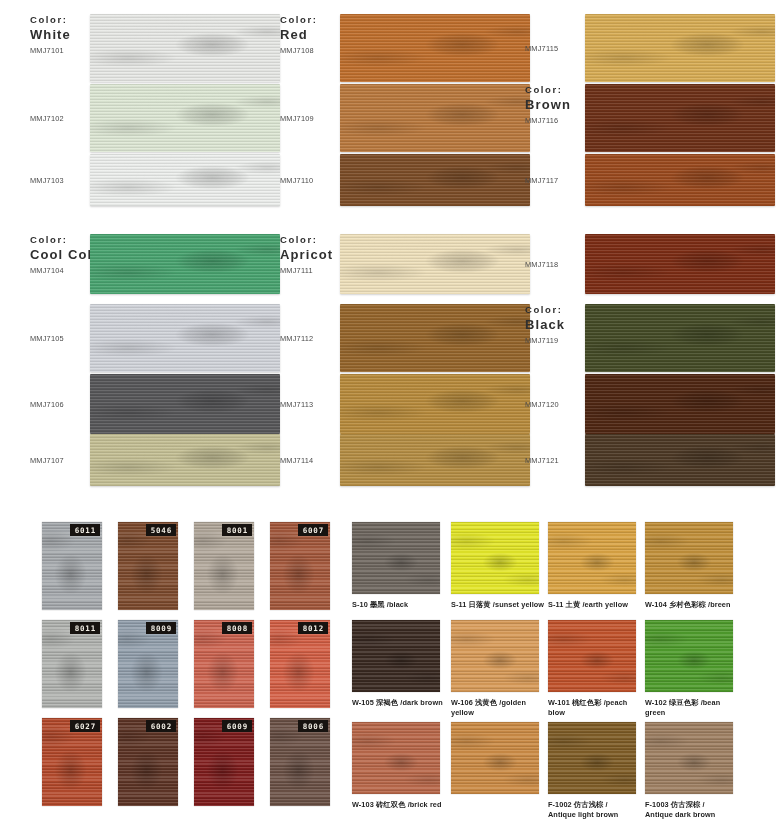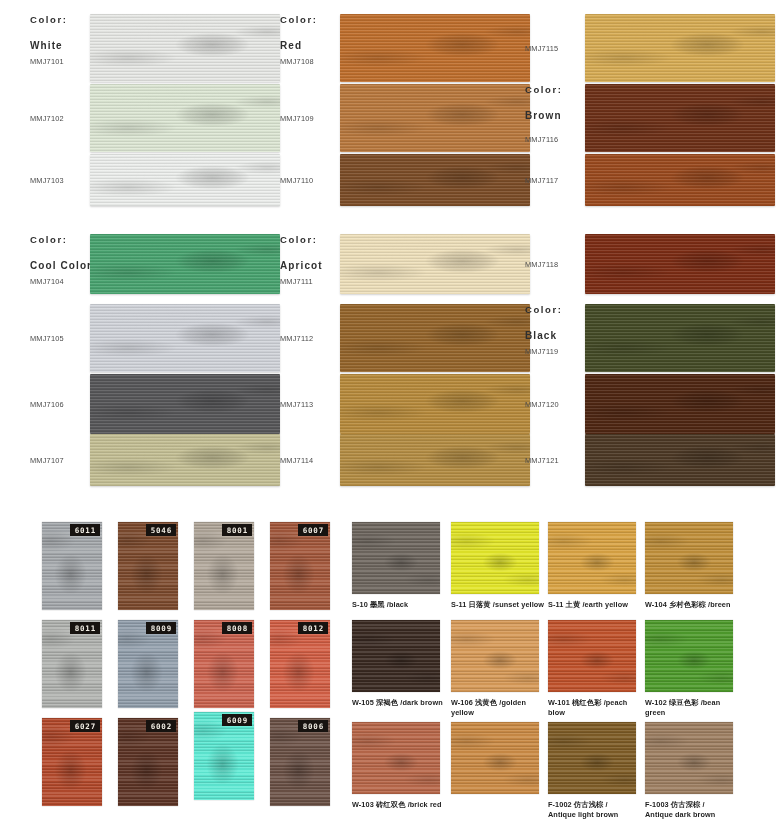--- a/index.html
+++ b/index.html
@@ -23,22 +23,22 @@
 
   .plank-labels{
     position:absolute;left:0;top:0;width:62px;
     text-align:left;color:#3d3d3d;
   }
   .lbl-color{
     font-size:9.5px;font-weight:700;letter-spacing:1.6px;
     color:#2f2f2f;line-height:12px;white-space:nowrap;
   }
   .lbl-family{
-    font-size:10px;font-weight:700;letter-spacing:1.1px;
-    color:#2f2f2f;line-height:12px;margin-top:14px;white-space:nowrap;
+    font-size:13px;font-weight:700;letter-spacing:1.1px;
+    color:#2f2f2f;line-height:12px;margin-top:3px;white-space:nowrap;
   }
   .lbl-code{
     font-size:7.4px;font-weight:400;letter-spacing:.2px;
     color:#4a4a4a;line-height:11px;white-space:nowrap;
   }
 
   
   .plank{
     position:absolute;left:60px;top:0;width:190px;
     border-radius:1px;
@@ -233,21 +233,21 @@
       <div class="plank-row" style="top: 14px;">
         <div class="plank-labels" style="top: 29px;">
           <div class="lbl-code" style="margin-top: 0px;">MMJ7115</div>
         </div>
         <div class="plank" style="height: 68px; background: rgb(217, 174, 86);"></div>
       </div>
       <div class="plank-row" style="top: 84px;">
         <div class="plank-labels" style="top: 0px;">
           <div class="lbl-color">Color:</div>
           <div class="lbl-family">Brown</div>
-          <div class="lbl-code" style="margin-top: 12px;">MMJ7116</div>
+          <div class="lbl-code" style="margin-top: 4px;">MMJ7116</div>
         </div>
         <div class="plank" style="height: 68px; background: rgb(110, 49, 24);"></div>
       </div>
       <div class="plank-row" style="top: 154px;">
         <div class="plank-labels" style="top: 21px;">
           <div class="lbl-code" style="margin-top: 0px;">MMJ7117</div>
         </div>
         <div class="plank" style="height: 52px; background: rgb(156, 75, 31);"></div>
       </div>
       <div class="plank-row" style="top: 234px;">
@@ -304,21 +304,21 @@
       </div>
       <div class="tile" style="left: 270px; top: 120px; background: rgb(211, 95, 69);">
         <span class="tile-badge">8012</span>
       </div>
       <div class="tile" style="left: 42px; top: 218px; background: rgb(180, 74, 44);">
         <span class="tile-badge">6027</span>
       </div>
       <div class="tile" style="left: 118px; top: 218px; background: rgb(94, 53, 38);">
         <span class="tile-badge">6002</span>
       </div>
-      <div class="tile" style="left: 194px; top: 212px; background: #5eead4;">
+      <div class="tile" style="left: 194px; top: 218px; background: #7f1d1d;">
         <span class="tile-badge">6009</span>
       </div>
       <div class="tile" style="left: 270px; top: 218px; background: rgb(107, 81, 70);">
         <span class="tile-badge">8006</span>
       </div>
     </div>
   <div id="sample-grid">
       <div class="sample" style="left: 352px; top: 22px;">
         <div class="sample-chip" style="background: rgb(110, 103, 95);"></div>
         <div class="sample-caption">

